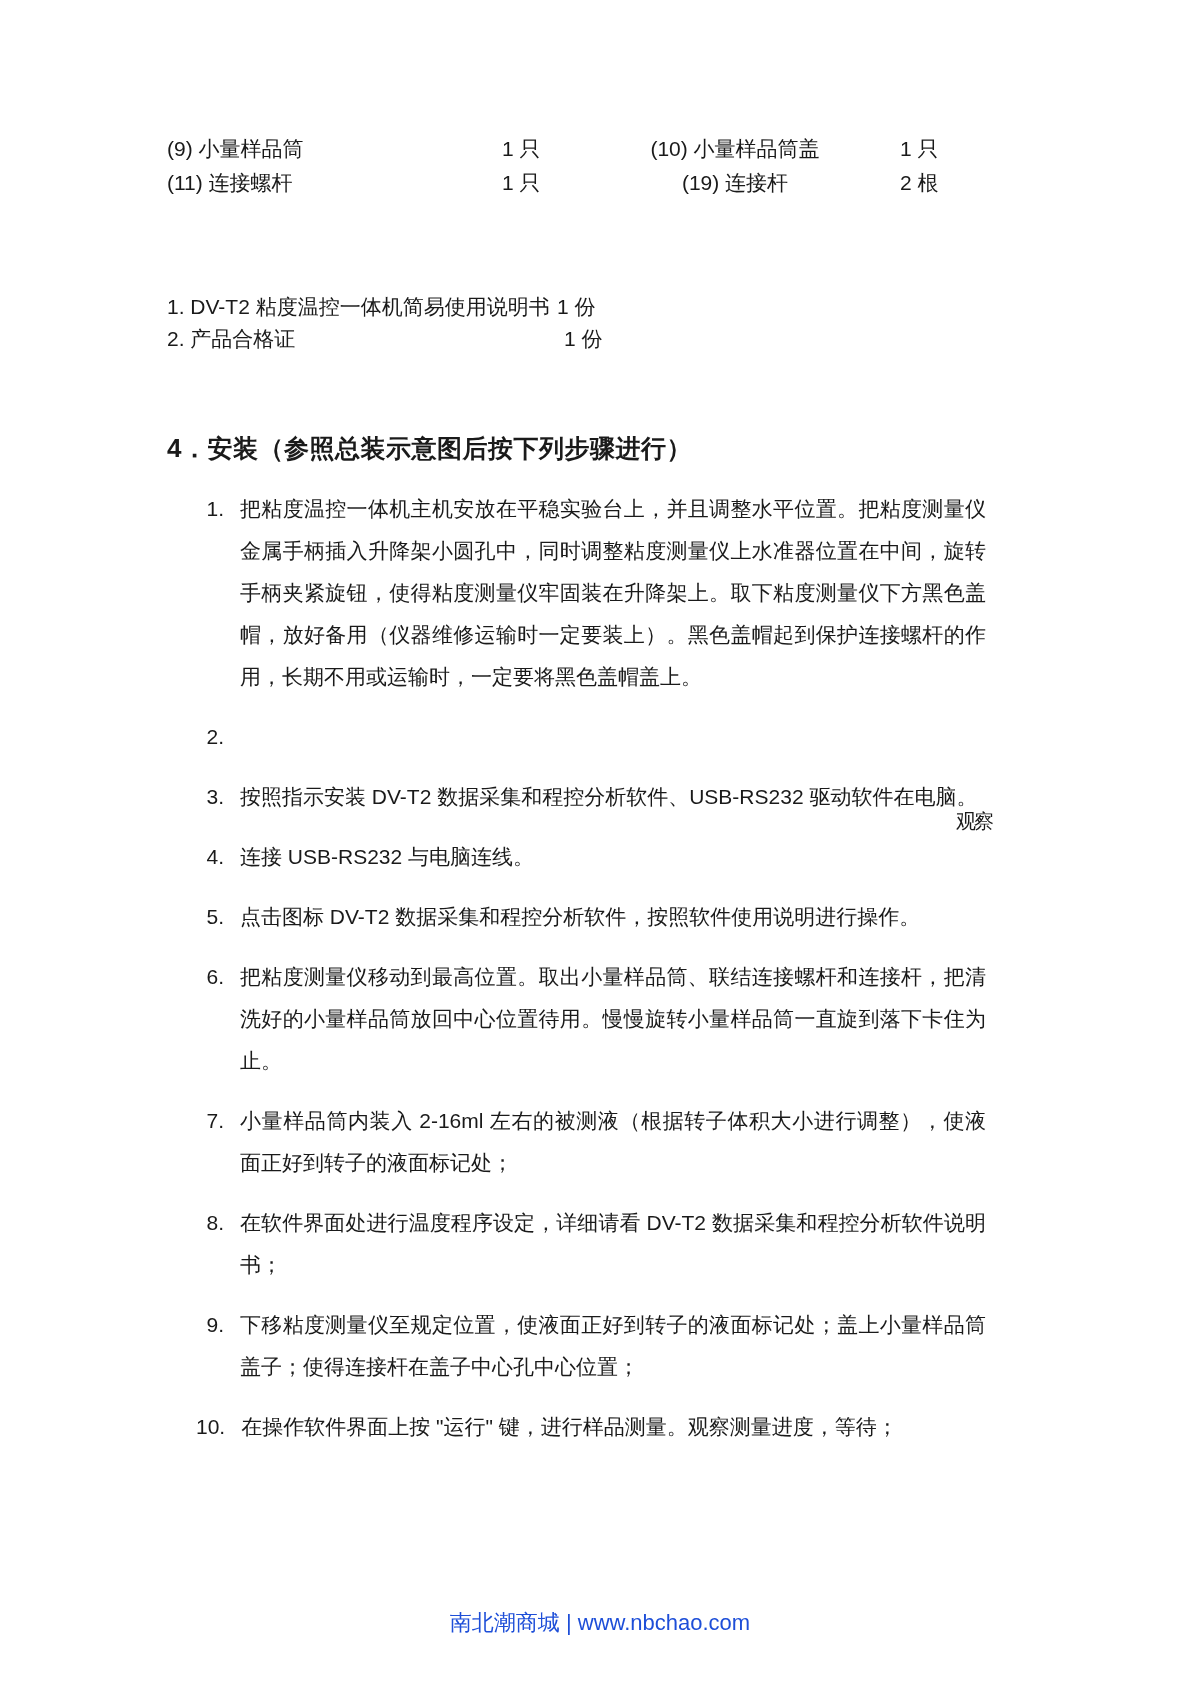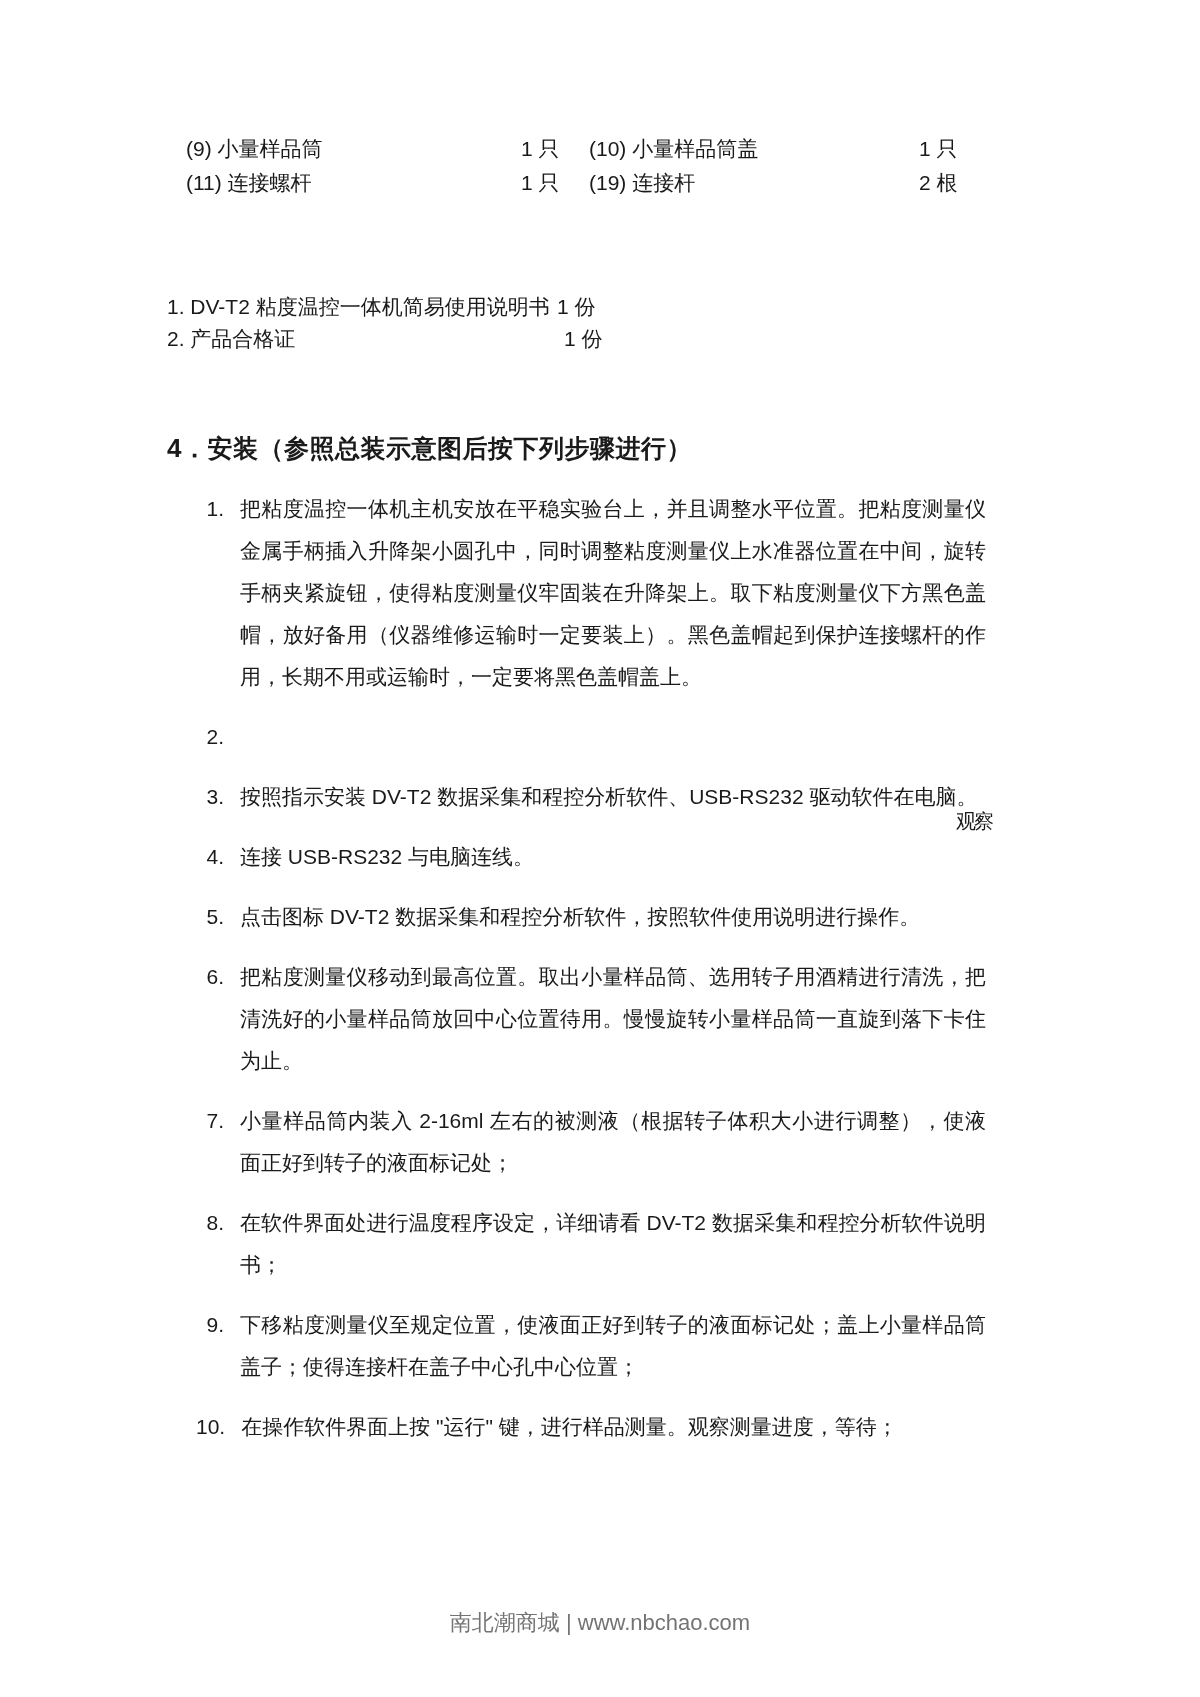--- a/index.html
+++ b/index.html
@@ -30,29 +30,29 @@
   .parts-row {
     display: flex;
     align-items: baseline;
     font-size: 21px;
     line-height: 34px;
     white-space: nowrap;
   }
   .parts-col-name {
     width: 335px;
     flex: 0 0 335px;
-    margin-left: 19px;
   }
   .parts-col-qty {
     width: 68px;
     flex: 0 0 68px;
   }
   .parts-col-name2 {
     width: 330px;
     flex: 0 0 330px;
+    text-align: center;
   }
   .parts-col-qty2 {
     width: 70px;
     flex: 0 0 70px;
     text-align: left;
   }
 
   
   .docs {
     position: absolute;
@@ -122,21 +122,21 @@
   }
 
   
   .footer {
     position: absolute;
     left: 0;
     top: 1608px;
     width: 1200px;
     text-align: center;
     font-size: 22px;
-    color: #737373;
+    color: #1d4ed8;
     white-space: nowrap;
   }
 </style>
 </head>
 <body>
 
 <div class="page">
 
   <div class="parts-list">
     <div class="parts-row">
@@ -192,21 +192,21 @@
       <span class="step-body no-justify">连接 USB-RS232 与电脑连线。</span>
     </div>
 
     <div class="step">
       <span class="step-num">5.</span>
       <span class="step-body no-justify">点击图标 DV-T2 数据采集和程控分析软件，按照软件使用说明进行操作。</span>
     </div>
 
     <div class="step">
       <span class="step-num">6.</span>
-      <span class="step-body">把粘度测量仪移动到最高位置。取出小量样品筒、选用转子用酒精进行清洗，把清洗好的小量样品筒放回中心位置待用。慢慢旋转小量样品筒一直旋到落下卡住为止。</span>
+      <span class="step-body">把粘度测量仪移动到最高位置。取出小量样品筒、联结连接螺杆和连接杆，把清洗好的小量样品筒放回中心位置待用。慢慢旋转小量样品筒一直旋到落下卡住为止。</span>
     </div>
 
     <div class="step">
       <span class="step-num">7.</span>
       <span class="step-body">小量样品筒内装入 2-16ml 左右的被测液（根据转子体积大小进行调整），使液面正好到转子的液面标记处；</span>
     </div>
 
     <div class="step">
       <span class="step-num">8.</span>
       <span class="step-body">在软件界面处进行温度程序设定，详细请看 DV-T2 数据采集和程控分析软件说明书；</span>

